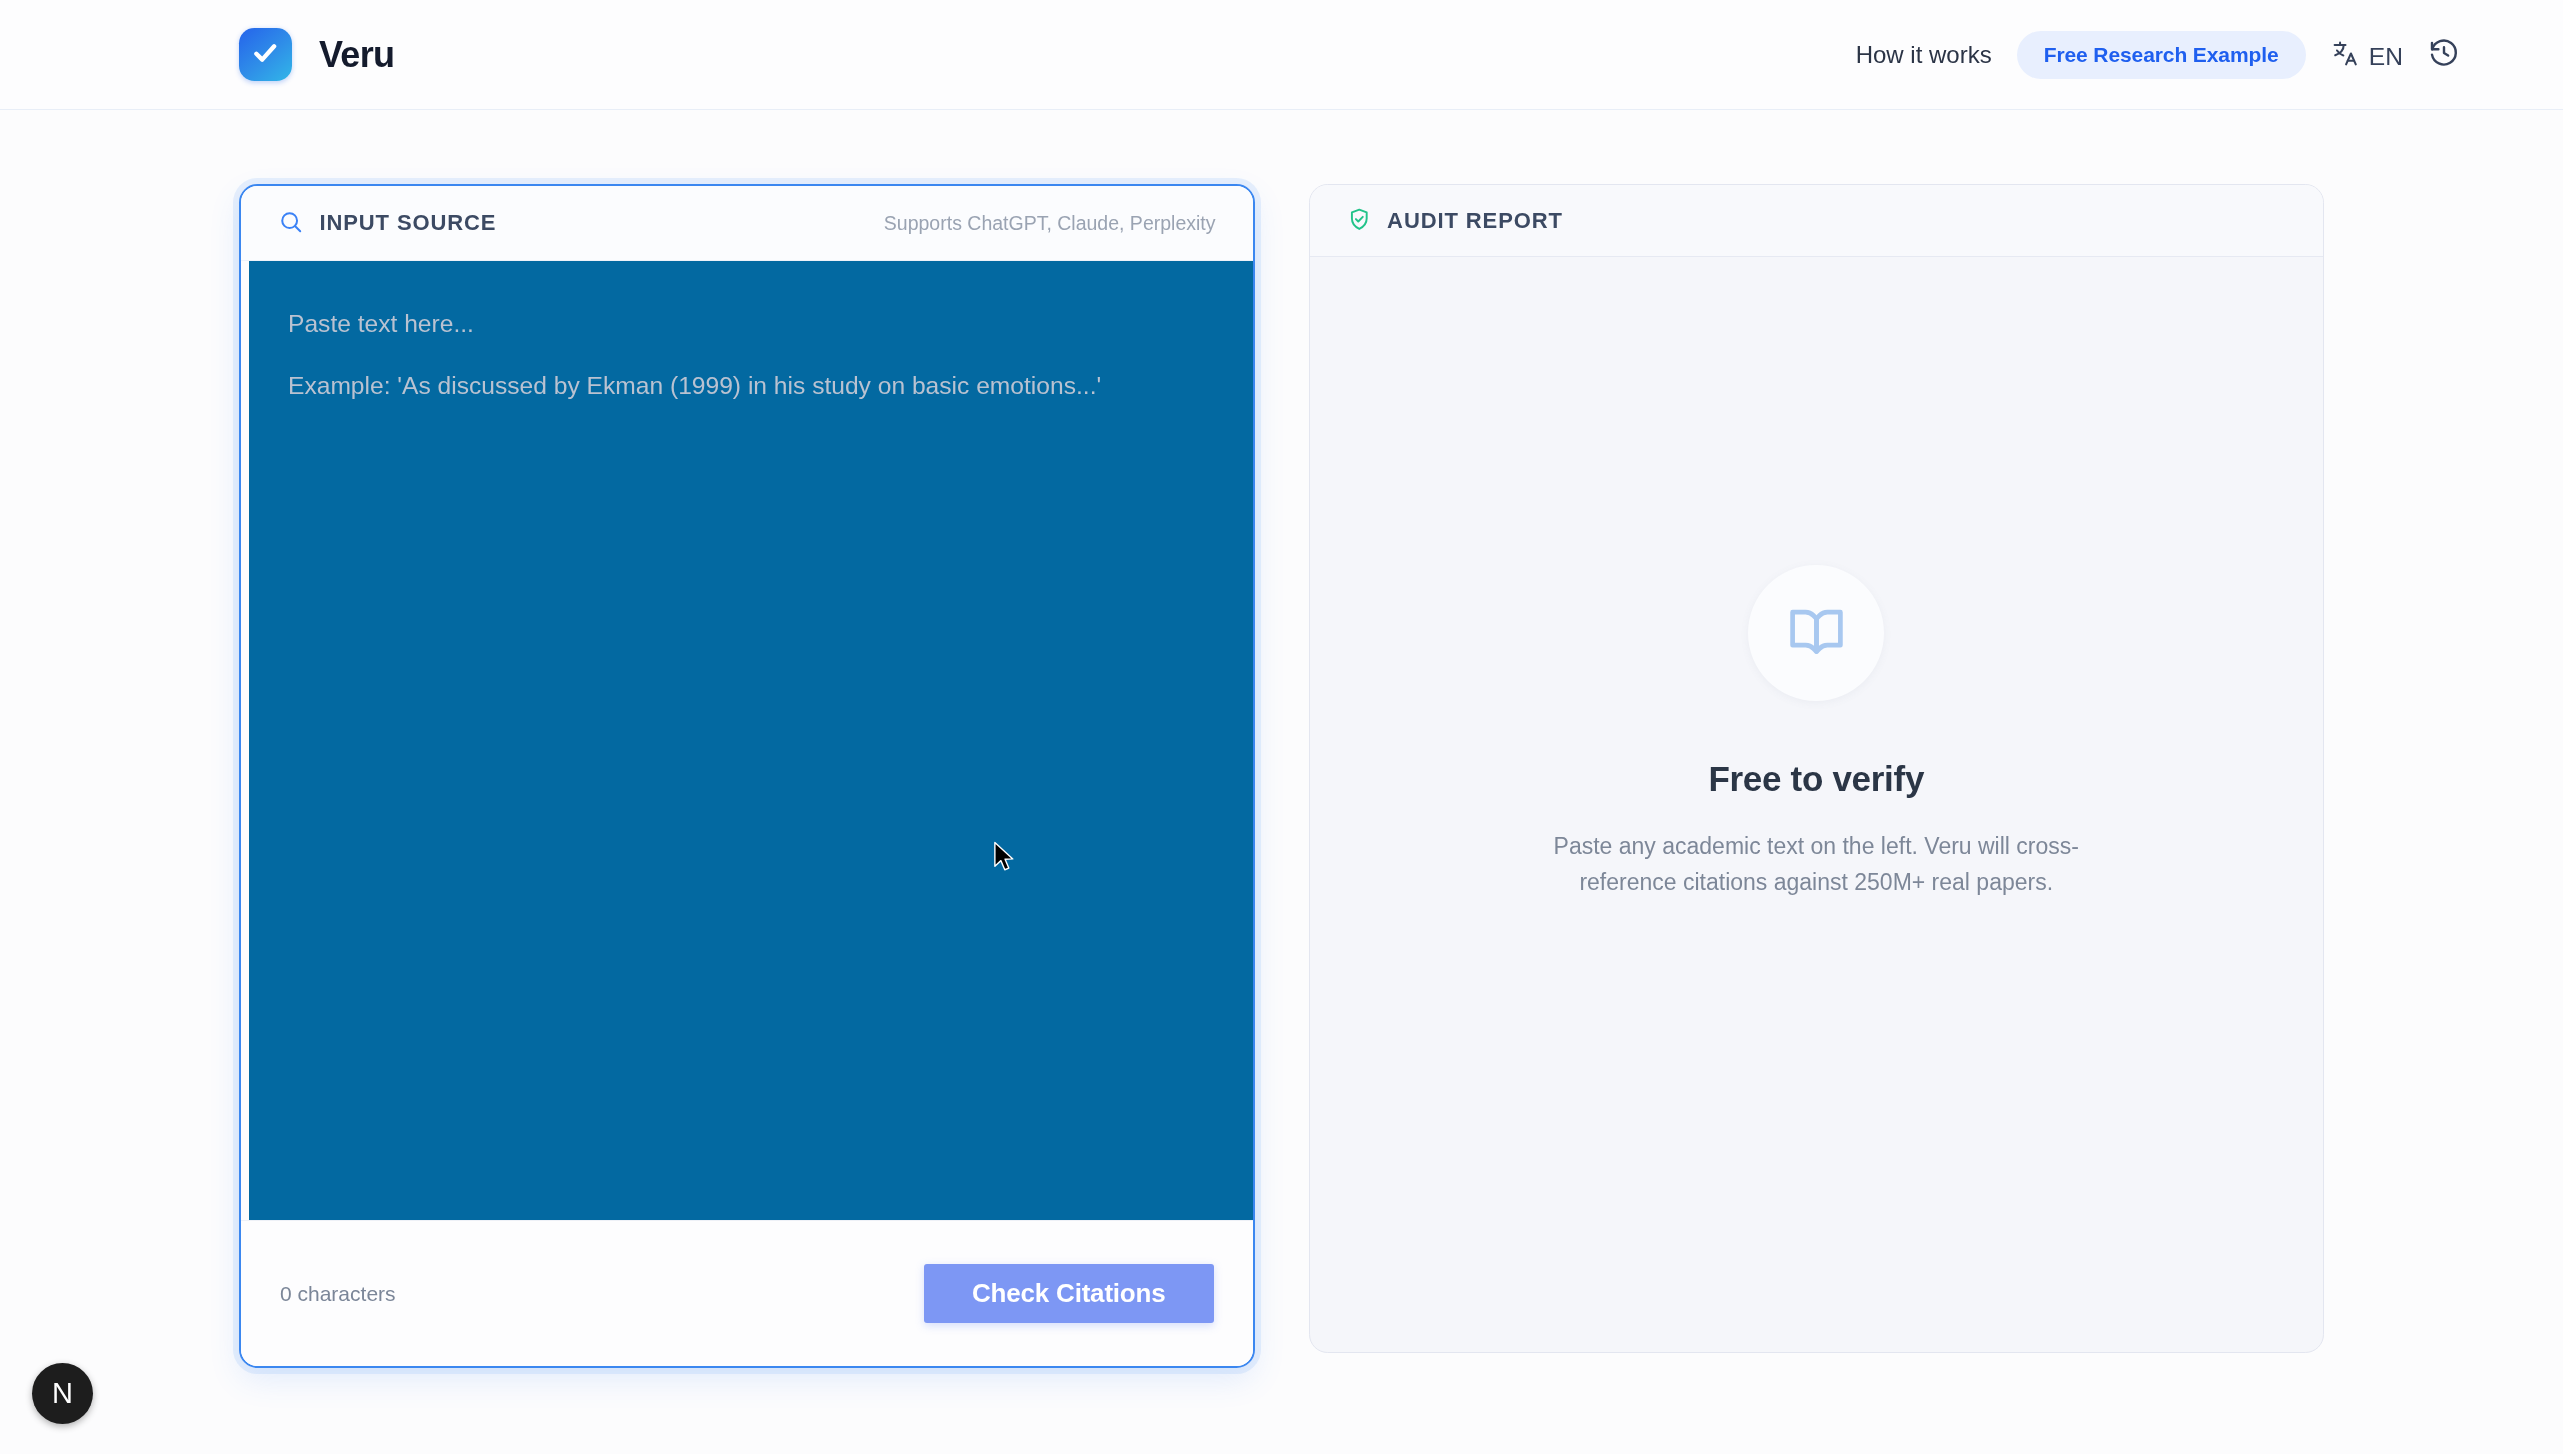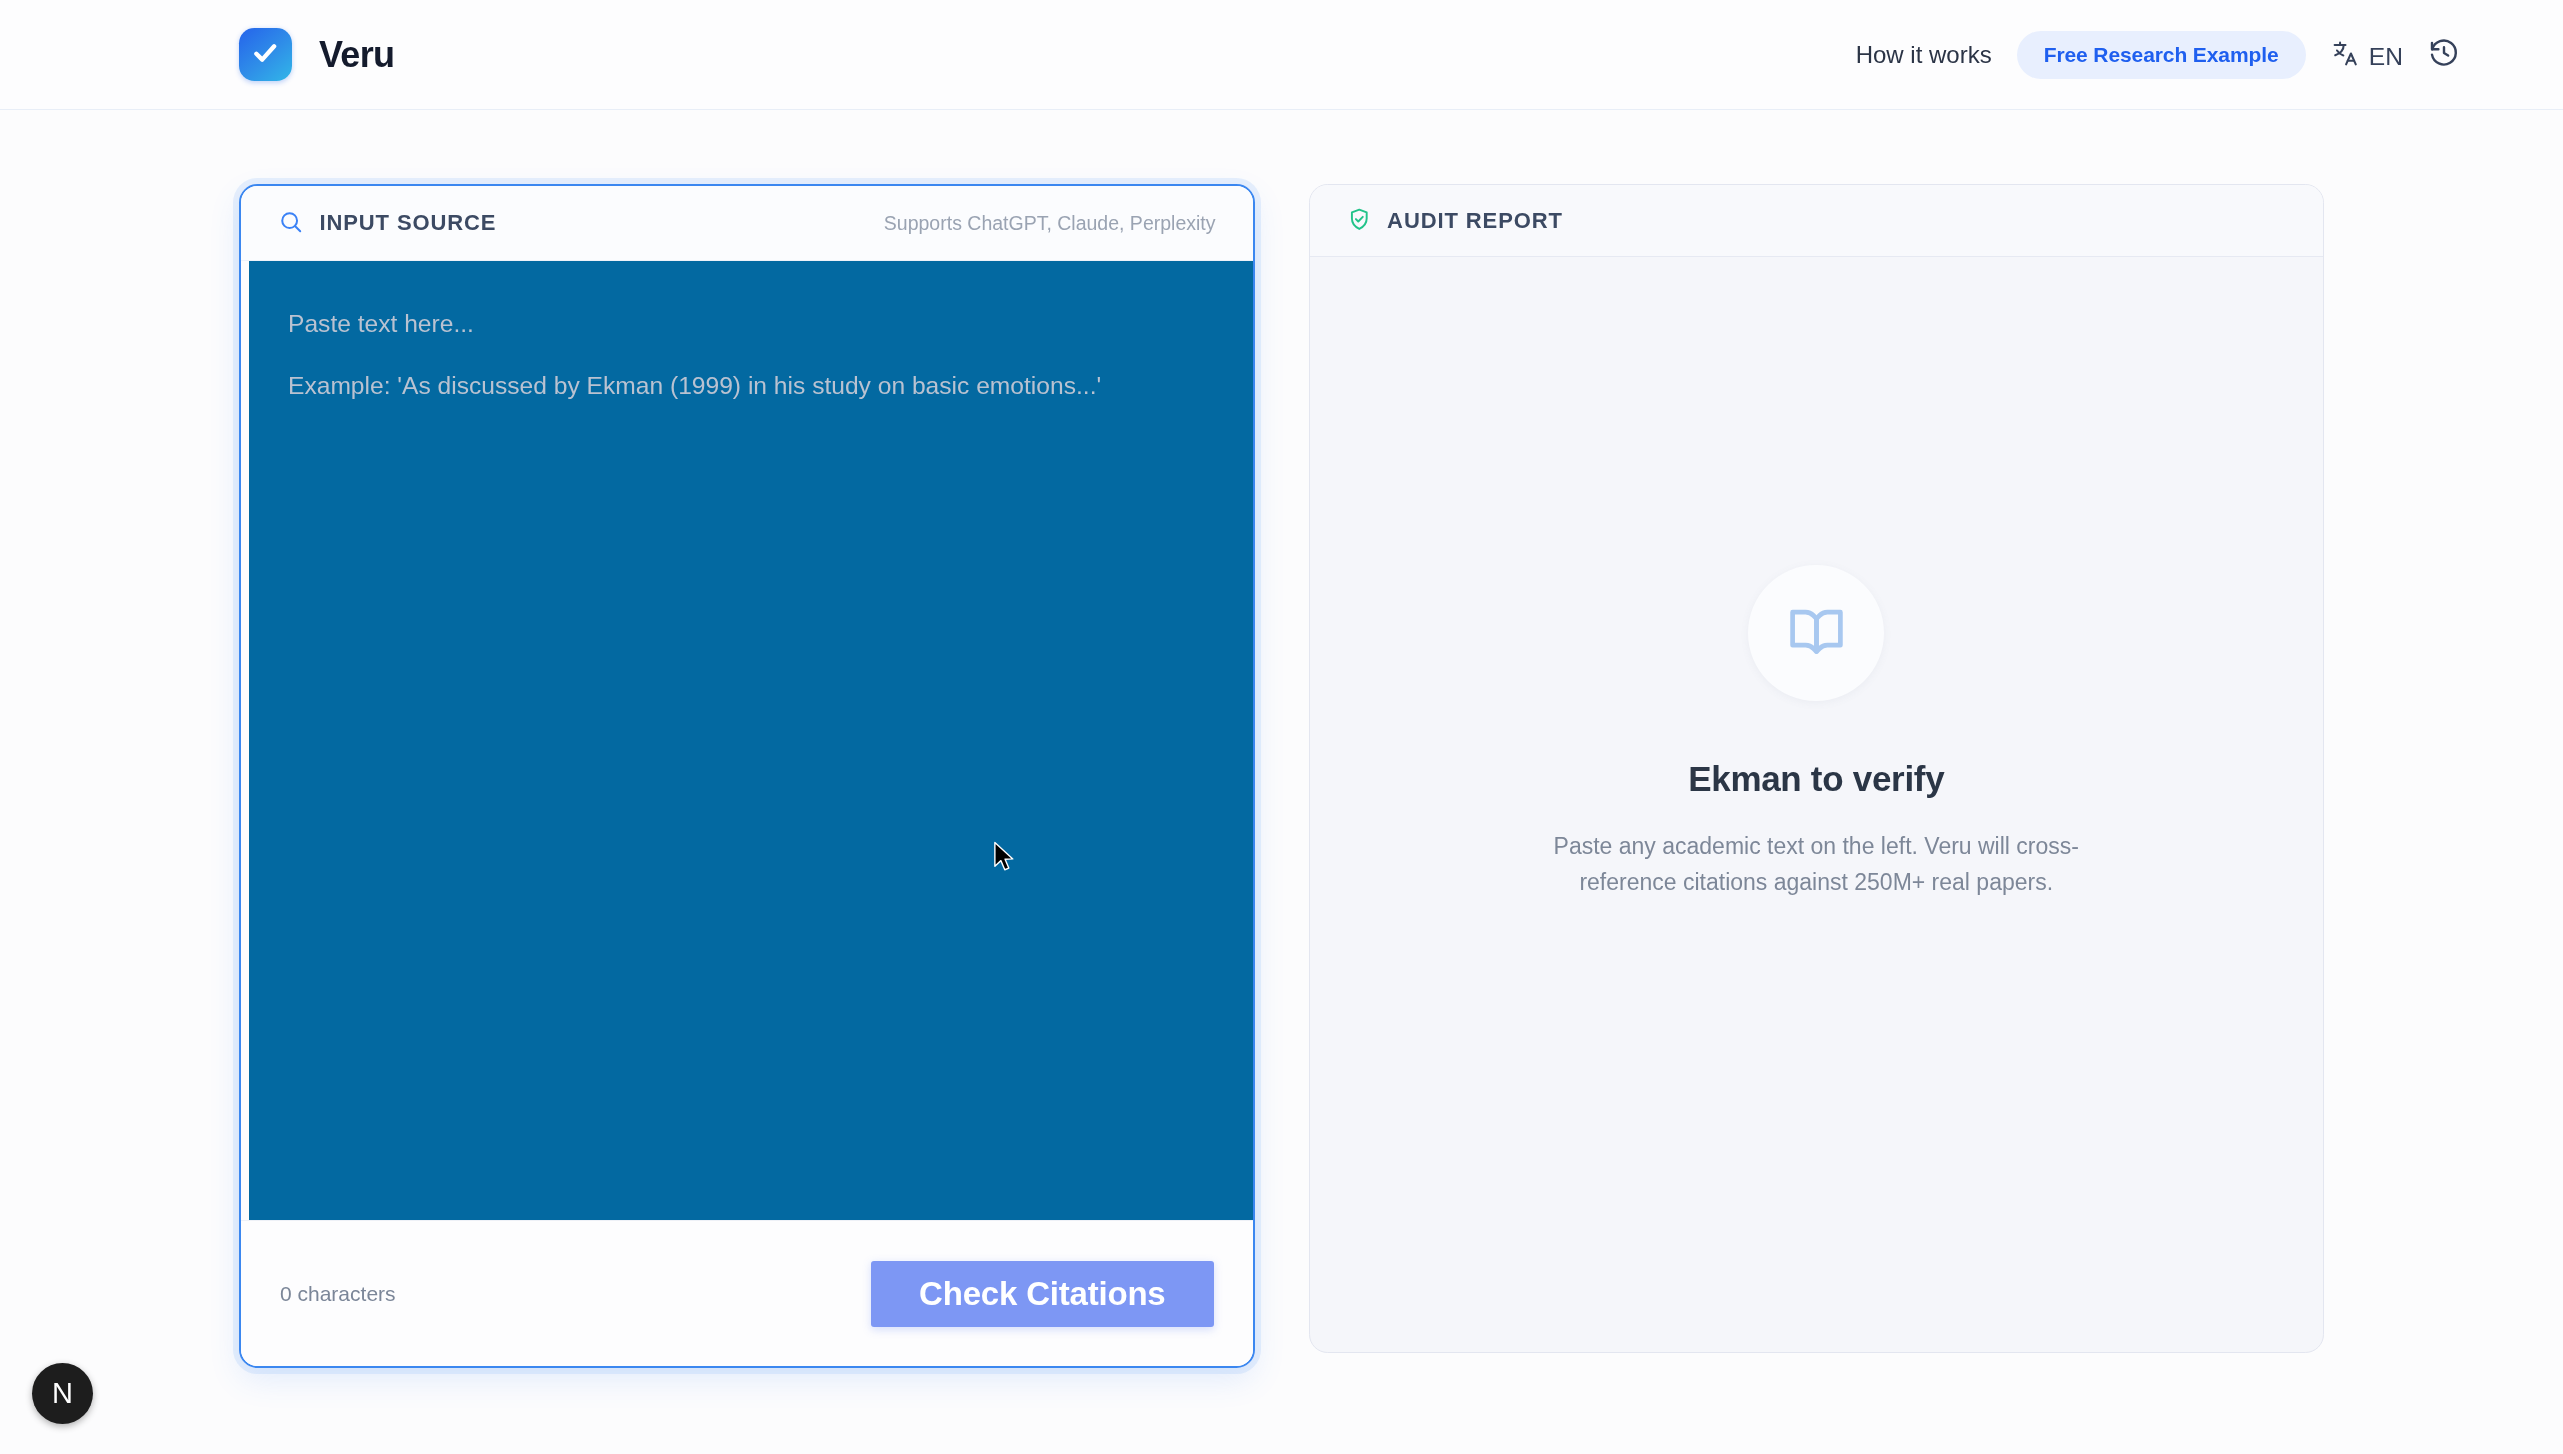--- a/index.html
+++ b/index.html
@@ -190,21 +190,21 @@
   }
 
   .char-count {
     font-size: 21px;
     color: #7b8698;
   }
 
   #check-citations-button {
     background: #7d97f4;
     color: #ffffff;
-    font-size: 33px;
+    font-size: 26px;
     font-weight: 700;
     border: none;
     border-radius: 3px;
     padding: 14px 48px;
     cursor: pointer;
     font-family: inherit;
     letter-spacing: -0.2px;
     box-shadow: 0 2.5px 8.5px rgba(125, 151, 244, 0.3);
   }
 
@@ -390,21 +390,21 @@
 
       <div class="audit-body">
         <div class="empty-icon-circle">
           <span>
             <svg width="61" height="61" viewBox="0 0 24 24" fill="none" stroke="#a8c8f0" stroke-width="1.85" stroke-linecap="round" stroke-linejoin="round">
               <path d="M2.6 4.4h5.1c1.2 0 2.3.5 3.1 1.3l1.2 1.2v13l-1.2-1.2a4.3 4.3 0 0 0-3.1-1.3H2.6z"></path>
               <path d="M21.4 4.4h-5.1c-1.2 0-2.3.5-3.1 1.3L12 6.9v13l1.2-1.2a4.3 4.3 0 0 1 3.1-1.3h5.1z"></path>
             </svg>
           </span>
         </div>
-        <div class="empty-title">Ekman to verify</div>
+        <div class="empty-title">Free to verify</div>
         <div class="empty-desc">Paste any academic text on the left. Veru will cross-reference citations against 250M+ real papers.</div>
       </div>
 
     </section>
 
   </div>
 </main>
 
 <div id="dev-badge">N</div>
 

